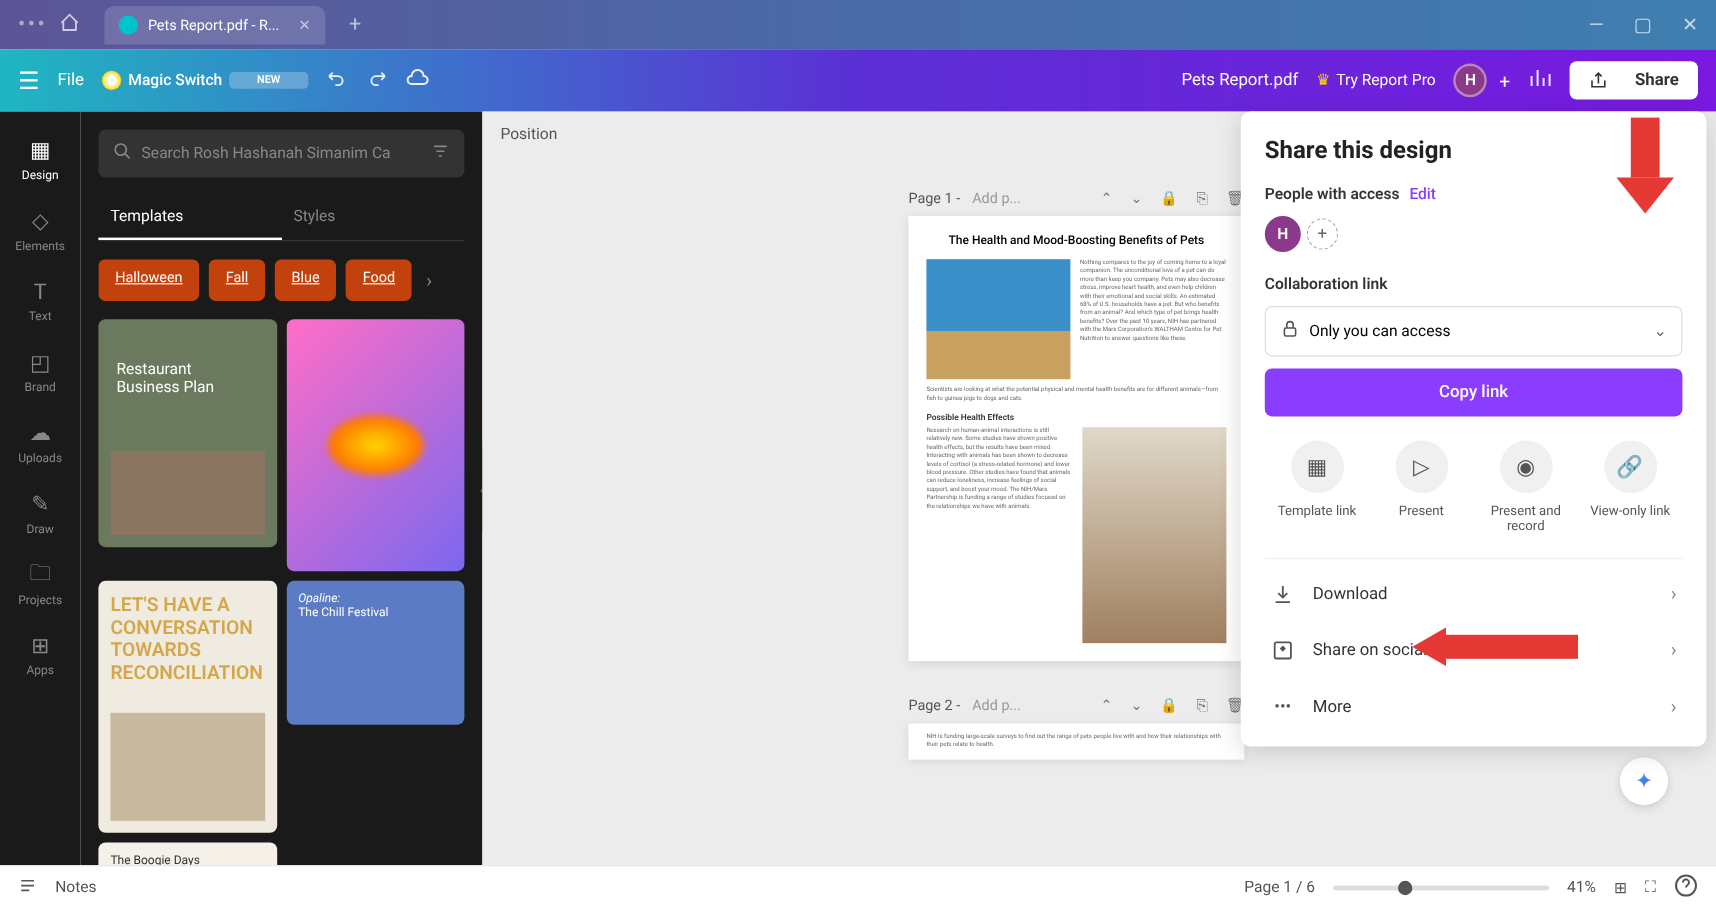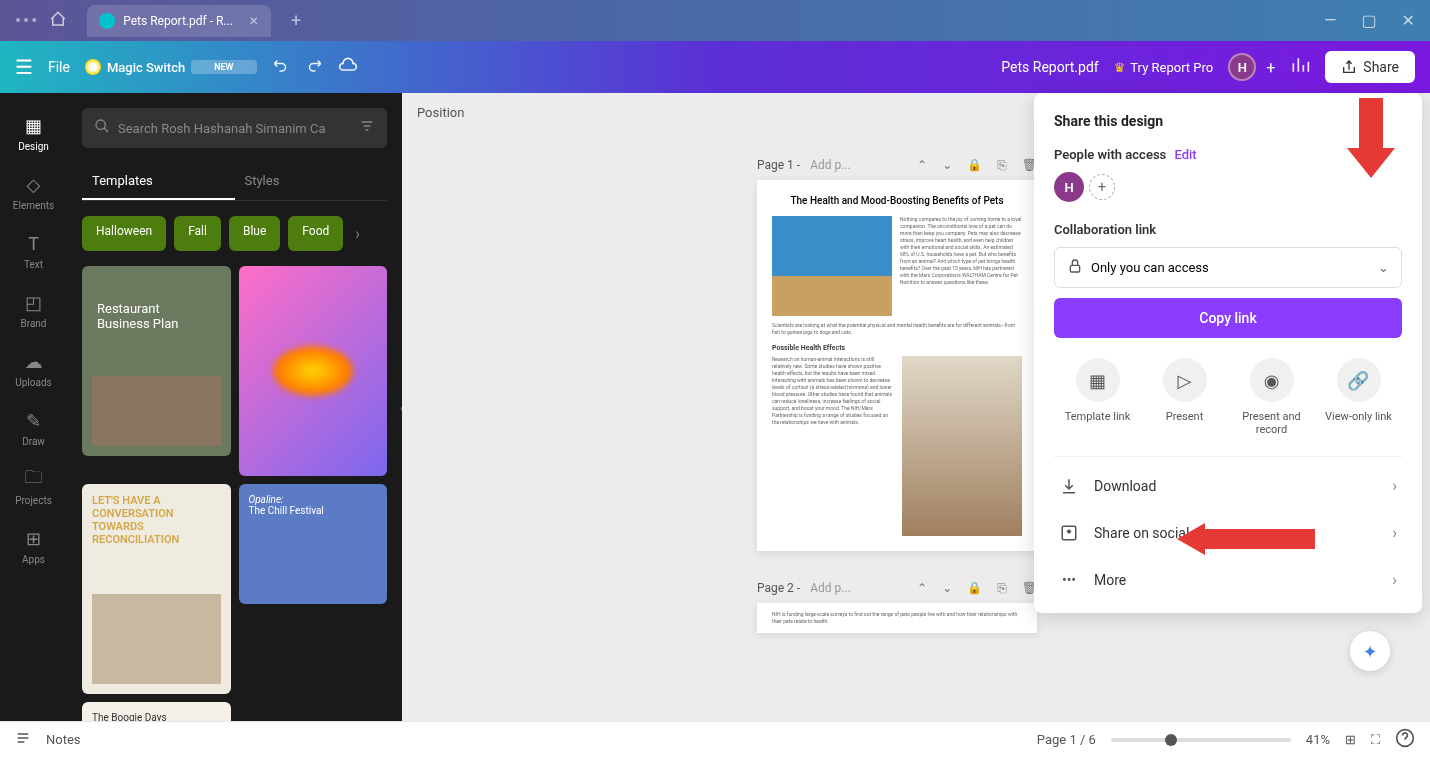--- a/index.html
+++ b/index.html
@@ -23,54 +23,54 @@
 .magic-switch { display: flex; align-items: center; gap: 6px; color: #fff; font-size: 13px; font-weight: 500; }
 .magic-icon { width: 16px; height: 16px; background: radial-gradient(circle, #fff 30%, #ffd700 70%); border-radius: 50%; }
 .new-badge { background: rgba(255,255,255,0.25); padding: 2px 23px; border-radius: 4px; font-size: 9px; font-weight: 600; }
 .toolbar-icon { color: rgba(255,255,255,0.9); }
 .toolbar-spacer { flex: 1; }
 .doc-title { color: #fff; font-size: 14px; }
 .try-pro { color: #fff; font-size: 13px; display: flex; align-items: center; gap: 5px; }
 .crown { color: #ffd700; }
 .avatar { width: 28px; height: 28px; border-radius: 50%; background: #8b3a8b; color: #fff; display: flex; align-items: center; justify-content: center; font-size: 13px; font-weight: 600; border: 2px solid rgba(255,255,255,0.4); }
 .avatar-plus { color: #fff; margin-left: -5px; }
-.share-btn { background: #fff; color: #333; padding: 8px 16px; border-radius: 6px; font-size: 14px; font-weight: 400; display: flex; align-items: center; gap: 6px; }
+.share-btn { background: #fff; color: #333; padding: 8px 16px; border-radius: 6px; font-size: 14px; font-weight: 700; display: flex; align-items: center; gap: 22px; }
 
 
 .main { display: flex; height: calc(100% - 93px - 36px); }
 
 
 .sidebar-nav { width: 67px; background: #1a1a1a; display: flex; flex-direction: column; align-items: center; padding-top: 10px; }
 .nav-item { width: 100%; padding: 10px 0; display: flex; flex-direction: column; align-items: center; gap: 4px; color: #888; font-size: 10px; cursor: pointer; }
 .nav-item.active { color: #fff; }
 .nav-icon { width: 24px; height: 24px; display: flex; align-items: center; justify-content: center; font-size: 18px; }
 
 
 .left-panel { width: 335px; background: #1a1a1a; padding: 15px; overflow: hidden; position: relative; }
 .search-box { background: #333; border-radius: 6px; padding: 10px 12px; display: flex; align-items: center; gap: 8px; margin-bottom: 15px; }
 .search-box input { background: none; border: none; color: #fff; font-size: 13px; flex: 1; outline: none; }
 .search-box input::placeholder { color: #888; }
 .search-filter { color: #888; }
 .tabs { display: flex; border-bottom: 1px solid #333; margin-bottom: 15px; }
 .tab-item { flex: 1; padding: 10px; color: #888; font-size: 13px; cursor: pointer; }
 .tab-item.active { color: #fff; border-bottom: 2px solid #fff; }
 .chips { display: flex; gap: 8px; margin-bottom: 15px; overflow: hidden; }
-.chip { background: #4d7c0f; color: #fff; padding: 8px 14px; border-radius: 6px; font-size: 12px; white-space: nowrap; }
+.chip { background: #c2410c; color: #fff; padding: 8px 14px; border-radius: 6px; font-size: 12px; white-space: nowrap; text-decoration: underline; }
 .chip-arrow { color: #888; padding: 8px 4px; }
 .templates-grid { display: grid; grid-template-columns: 1fr 1fr; gap: 8px; }
 .template-card { border-radius: 6px; overflow: hidden; position: relative; }
 .tc1 { height: 190px; background: #e8e4dd; padding: 15px; display: flex; flex-direction: column; justify-content: flex-end; color: #333; }
 .tc1-img { position: absolute; top: 10px; left: 10px; right: 10px; height: 80px; background: #d0ccc5; border-radius: 4px; }
 .tc1-title { font-family: Georgia, serif; font-size: 14px; }
 .tc2 { height: 190px; background: #6b7a5e; padding: 15px; color: #fff; }
 .tc2-title { font-size: 13px; margin-top: 20px; }
 .tc2-img { position: absolute; bottom: 10px; left: 10px; right: 10px; height: 70px; background: #8a7560; }
 .tc3 { height: 210px; background: linear-gradient(135deg, #ff6ec7 0%, #7b68ee 100%); position: relative; }
 .tc3-blob { position: absolute; top: 50%; left: 50%; transform: translate(-50%, -50%); width: 80px; height: 50px; background: radial-gradient(ellipse, #ffd700, #ff4500); border-radius: 50%; filter: blur(3px); }
-.tc4 { height: 210px; background: #f0ebe0; padding: 10px; color: #d4a84a; font-size: 11px; font-weight: 600; }
+.tc4 { height: 210px; background: #f0ebe0; padding: 10px; color: #d4a84a; font-size: 16px; font-weight: 600; }
 .tc4-img { position: absolute; bottom: 10px; left: 10px; right: 10px; height: 90px; background: #c8b8a0; }
 .tc5 { height: 120px; background: #5b7bc5; padding: 10px; color: #fff; font-size: 10px; }
 .tc6 { height: 120px; background: #f5f0e8; padding: 10px; color: #333; font-size: 10px; position: relative; }
 .panel-collapse { position: absolute; right: -8px; top: 50%; transform: translateY(-50%); width: 16px; height: 70px; background: #1a1a1a; border-radius: 0 8px 8px 0; display: flex; align-items: center; justify-content: center; color: #666; }
 
 
 .canvas-area { flex: 1; background: #edeced; position: relative; overflow: hidden; }
 .position-btn { position: absolute; top: 12px; left: 15px; color: #555; font-size: 13px; }
 .page-header { display: flex; align-items: center; gap: 10px; font-size: 12px; color: #555; margin-bottom: 8px; }
 .page-header-icons { margin-left: auto; display: flex; gap: 15px; color: #777; }
@@ -79,21 +79,21 @@
 .page-title { text-align: center; font-size: 10px; font-weight: 500; margin-bottom: 10px; }
 .page-content { display: flex; gap: 8px; }
 .page-img { background: #2a7fb8; flex-shrink: 0; }
 .page-img.cat { width: 120px; height: 100px; background: linear-gradient(#3a8fc8 60%, #c8a060 60%); }
 .page-img.dog { width: 120px; height: 180px; background: linear-gradient(#e0d8c8, #a08060); }
 .page-text { font-size: 5px; color: #666; line-height: 1.4; }
 .page-subtitle { font-size: 7px; font-weight: 600; margin: 8px 0 4px; color: #333; }
 
 
 .share-panel { position: absolute; top: 93px; right: 8px; width: 388px; background: #fff; border-radius: 8px; box-shadow: 0 4px 20px rgba(0,0,0,0.15); padding: 20px 20px 10px; z-index: 100; }
-.share-title { font-size: 14px; font-weight: 700; color: #222; margin-bottom: 18px; }
+.share-title { font-size: 20px; font-weight: 700; color: #222; margin-bottom: 18px; }
 .share-section-label { font-size: 13px; font-weight: 600; color: #333; margin-bottom: 10px; }
 .edit-link { color: #8b3dff; font-weight: 500; margin-left: 5px; }
 .share-input { width: 100%; border: 1px solid #ddd; border-radius: 6px; padding: 10px 12px; font-size: 13px; margin-bottom: 12px; }
 .share-avatars { display: flex; align-items: center; gap: 5px; margin-bottom: 20px; }
 .share-avatar { width: 30px; height: 30px; border-radius: 50%; background: #8b3a8b; color: #fff; display: flex; align-items: center; justify-content: center; font-size: 13px; font-weight: 600; }
 .share-add { width: 26px; height: 26px; border-radius: 50%; border: 1px dashed #aaa; display: flex; align-items: center; justify-content: center; color: #666; font-size: 14px; }
 .collab-select { width: 100%; border: 1px solid #ddd; border-radius: 6px; padding: 10px 12px; font-size: 13px; display: flex; align-items: center; gap: 8px; margin-bottom: 10px; }
 .collab-select .chev { margin-left: auto; color: #666; }
 .copy-link-btn { width: 100%; background: #8b3dff; color: #fff; border: none; border-radius: 6px; padding: 12px; font-size: 14px; font-weight: 500; margin-bottom: 20px; cursor: pointer; }
 .share-options-row { display: flex; justify-content: space-around; padding-bottom: 20px; border-bottom: 1px solid #eee; margin-bottom: 5px; }

